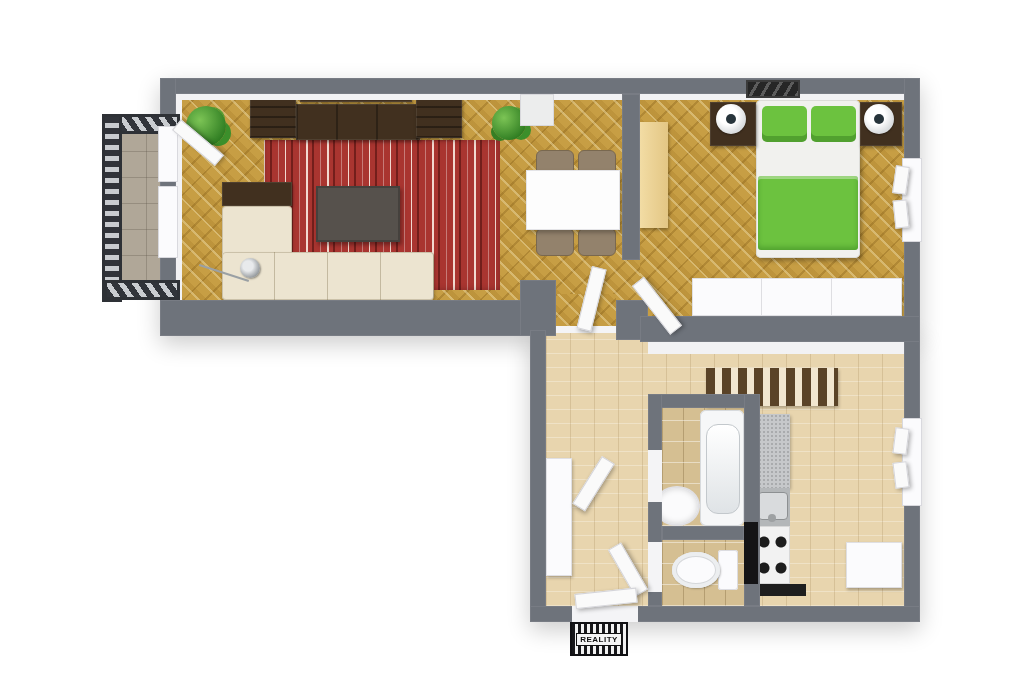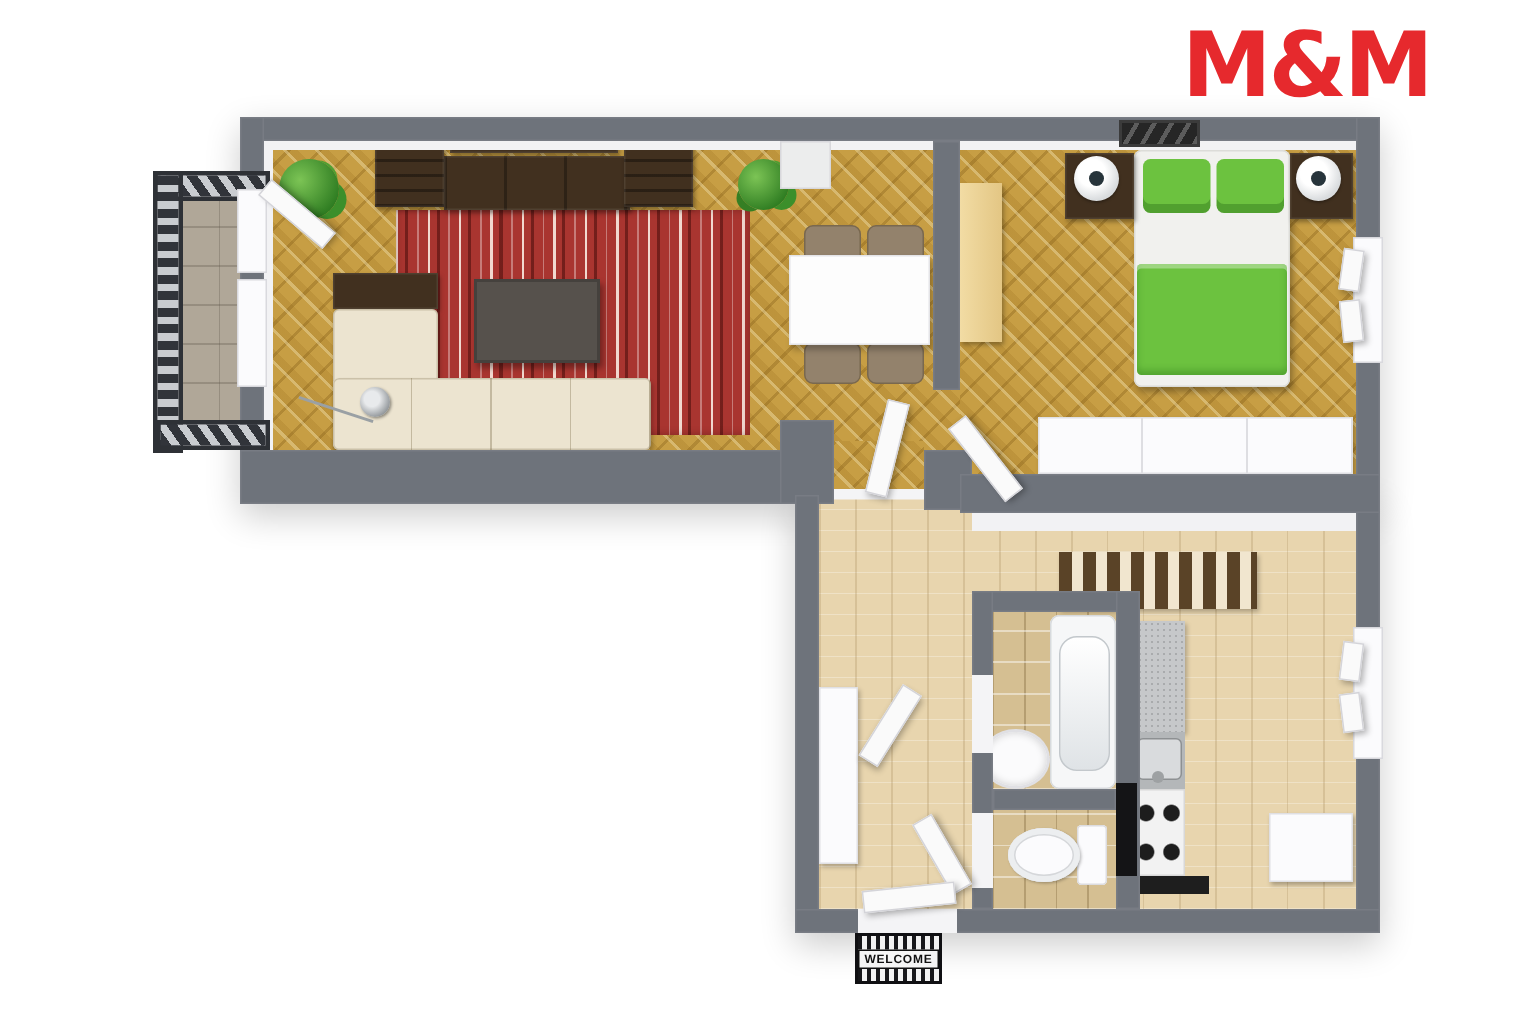--- a/index.html
+++ b/index.html
@@ -158,20 +158,19 @@
   <div class="abs door" style="left:592px;top:266px;width:13px;height:62px;z-index:5;transform:rotate(14deg);transform-origin:top left;"></div>
   <div class="abs door" style="left:632px;top:286px;width:13px;height:60px;z-index:5;transform:rotate(-38deg);transform-origin:top left;"></div>
   <div class="abs" style="left:648px;top:450px;width:14px;height:52px;z-index:5;background:#f4f4f6;"></div>
   <div class="abs door" style="left:602px;top:456px;width:13px;height:54px;z-index:5;transform:rotate(32deg);transform-origin:top left;"></div>
   <div class="abs" style="left:648px;top:542px;width:14px;height:50px;z-index:5;background:#f4f4f6;"></div>
   <div class="abs door" style="left:608px;top:550px;width:13px;height:52px;z-index:5;transform:rotate(-30deg);transform-origin:top left;"></div>
 
   <div class="abs" style="left:572px;top:606px;width:66px;height:16px;z-index:5;background:#f4f4f6;"></div>
   <div class="abs door" style="left:576px;top:594px;width:60px;height:13px;z-index:6;transform:rotate(-6deg);transform-origin:bottom left;"></div>
   <div id="doormat" class="abs" style="left:570px;top:622px;width:58px;height:34px;">
-    <span>WELCOME</span>
+    <span>REALITY</span>
   </div>
 
   <div id="logo" class="abs" style="left:788px;top:16px;width:156px;">
-    <div class="l1">M&amp;M</div>
   </div>
 
 </div>
 
 </body></html>

